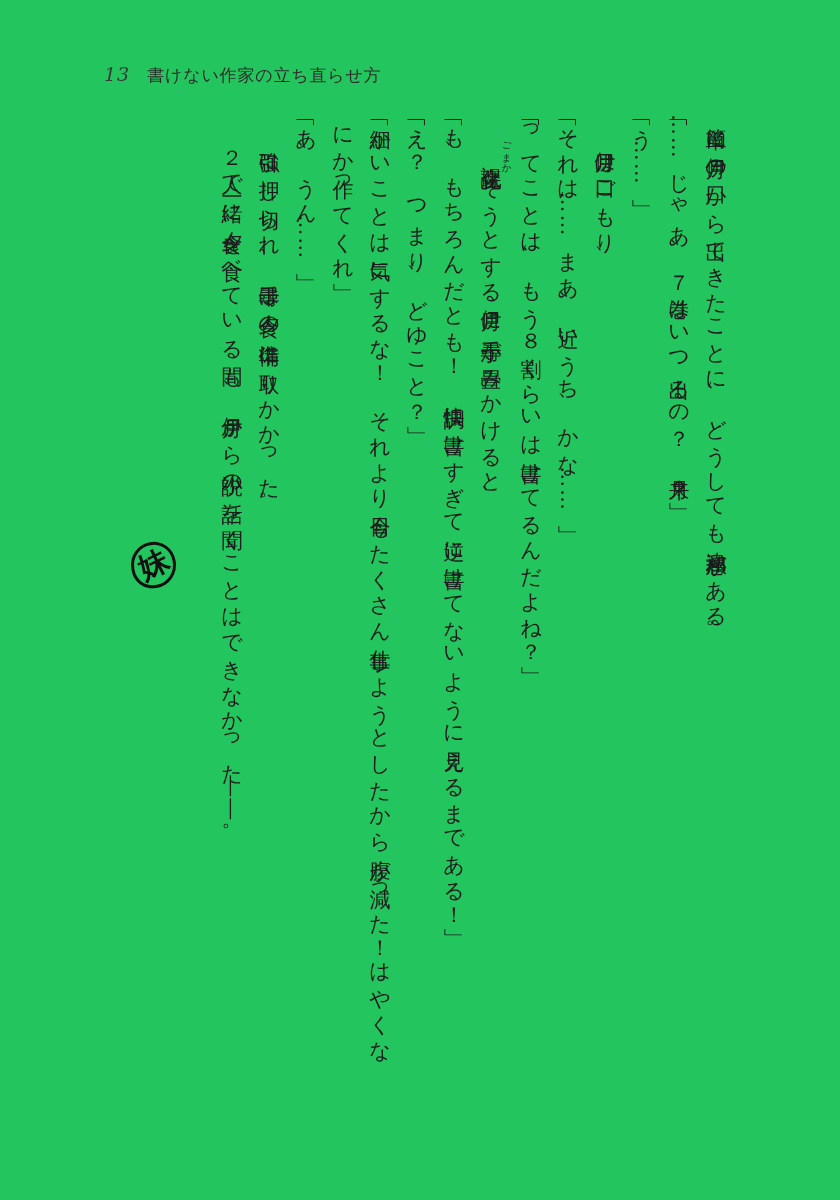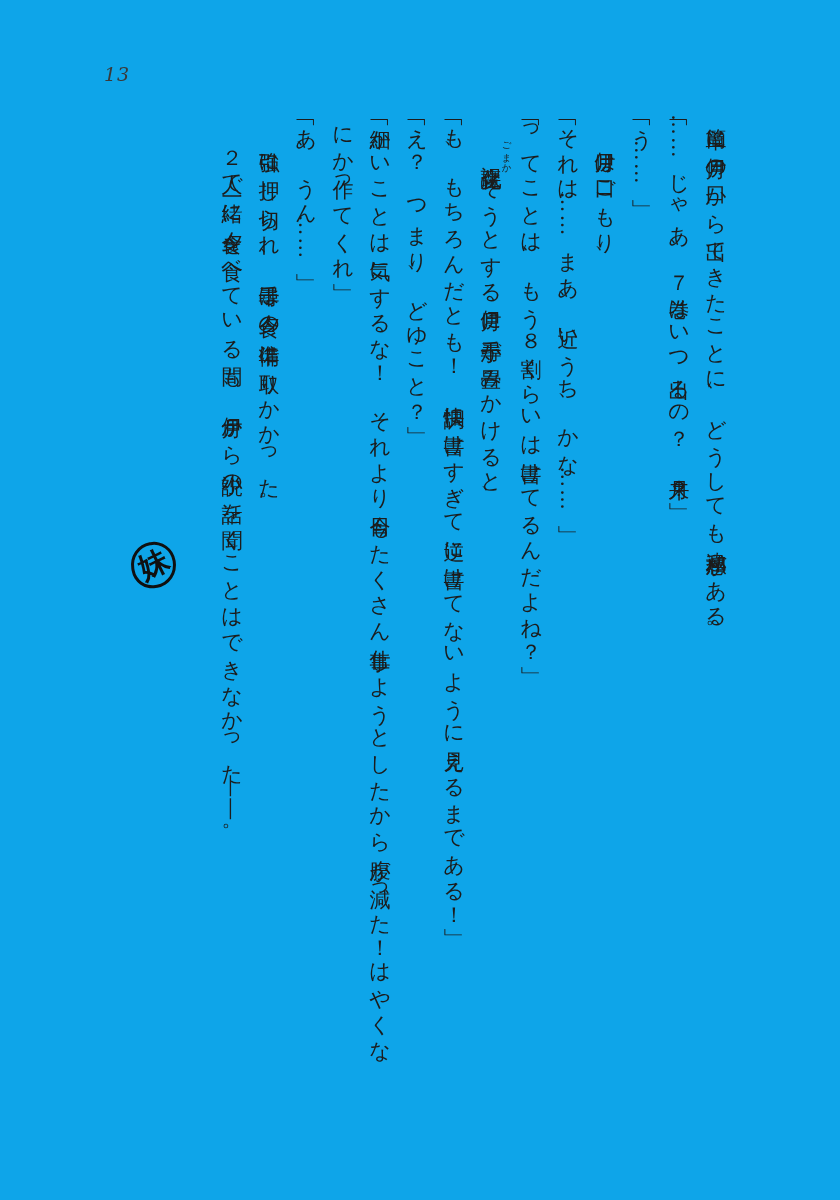--- a/index.html
+++ b/index.html
@@ -11,21 +11,21 @@
     height: 1200px;
     position: relative;
     overflow: hidden;
     background: #fdfdfd;
     font-family: "DejaVu Serif", "Liberation Serif", serif;
     color: #1e1e1e;
   }
   .page {
     position: absolute;
     inset: 0;
-    background: #0ea5e9;
+    background: #22c55e;
   }
   
   .header {
     position: absolute;
     left: 104px;
     top: 63px;
     display: flex;
     align-items: baseline;
     gap: 17px;
     white-space: nowrap;
@@ -95,20 +95,21 @@
     transform: rotate(-16deg) translateY(-1px);
   }
 </style>
 </head>
 <body>
 
 <div class="page">
 
   <div class="header">
     <span class="page-number">13</span>
+    <span class="running-title">書けない作家の立ち直らせ方</span>
   </div>
 
   <main class="text-block">
       <p class="para">簡単に伊月の口から出てきたことに、どうしても違和感がある。</p>
       <p class="para">「……じゃあ、７巻はいつ出るの？　来月？」</p>
       <p class="para">「う……」</p>
       <p class="para indent">伊月は口ごもり、</p>
       <p class="para">「それは……まあ、近いうち、かな……」</p>
       <p class="para">「ってことは、もう８割くらいは書けてるんだよね？」</p>
       <p class="para indent"><ruby>誤魔化<rt>ごまか</rt></ruby>そうとする伊月に千尋が畳みかけると、</p>

